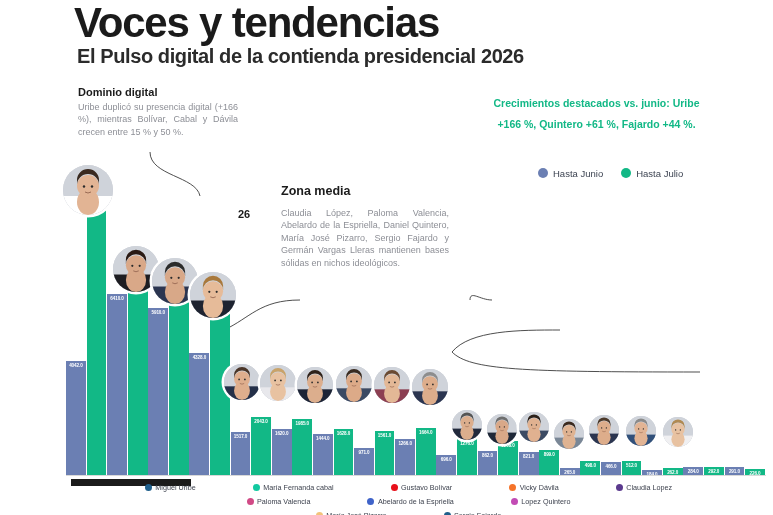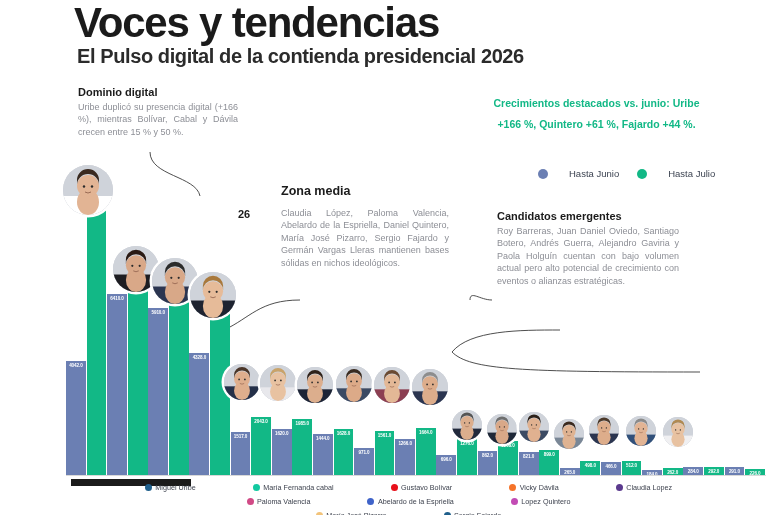--- a/index.html
+++ b/index.html
@@ -30,21 +30,21 @@
   #ann-zona .h{position:absolute;top:-23px;left:0;font-size:12.5px;}
   #ann-emerg{left:497px;top:210px;width:182px;}
 
   .growth{
     position:absolute;left:484px;top:93px;width:225px;
     font-size:10.5px;font-weight:bold;color:#12b886;line-height:21px;text-align:center;
   }
 
   
   #top-legend{position:absolute;left:538px;top:168px;display:flex;gap:18px;align-items:center;}
-  #top-legend .item{display:flex;align-items:flex-end;gap:21px;}
+  #top-legend .item{display:flex;align-items:flex-start;gap:5px;}
   #top-legend .dot{width:10px;height:10px;border-radius:50%;}
   #top-legend .lbl{font-size:9.5px;color:#3d4452;}
 
   
   #chart{position:absolute;left:66px;top:150px;width:700px;height:325px;}
   #ylabel{
     position:absolute;left:52px;top:280px;
     font-size:7px;color:#555;transform:rotate(-90deg);transform-origin:left top;
     white-space:nowrap;letter-spacing:.4px;
   }
@@ -103,24 +103,20 @@
   <div class="ann" id="ann-dominio">
     <div class="h">Dominio digital</div>
     <div class="b">Uribe duplicó su presencia digital (+166 %), mientras Bolívar, Cabal y Dávila crecen entre 15 % y 50 %.</div>
   </div>
 
   <div class="ann" id="ann-zona">
     <div class="h">Zona media</div>
     <div class="b">Claudia López, Paloma Valencia, Abelardo de la Espriella, Daniel Quintero, María José Pizarro, Sergio Fajardo y Germán Vargas Lleras mantienen bases sólidas en nichos ideológicos.</div>
   </div>
 
-  <div class="ann" id="ann-emerg">
-    <div class="h">Candidatos emergentes</div>
-    <div class="b">Roy Barreras, Juan Daniel Oviedo, Santiago Botero, Andrés Guerra, Alejandro Gaviria y Paola Holguín cuentan con bajo volumen actual pero alto potencial de crecimiento con eventos o alianzas estratégicas.</div>
-  </div>
 
   <svg id="curves">
     <path d="M150 152 C 150 176, 196 176, 200 196" fill="none" stroke="#3a3a3a" stroke-width="0.9"></path>
     <path d="M224 330 C 250 318, 260 300, 300 300" fill="none" stroke="#3a3a3a" stroke-width="0.9"></path>
     <path d="M470 300 C 470 290, 480 300, 492 300" fill="none" stroke="#3a3a3a" stroke-width="0.9"></path>
     <path d="M452 352 C 470 330, 520 330, 560 330" fill="none" stroke="#3a3a3a" stroke-width="0.9"></path>
     <path d="M452 352 C 470 370, 520 372, 700 372" fill="none" stroke="#3a3a3a" stroke-width="0.9"></path>
   </svg>
 
   <div id="chart">

